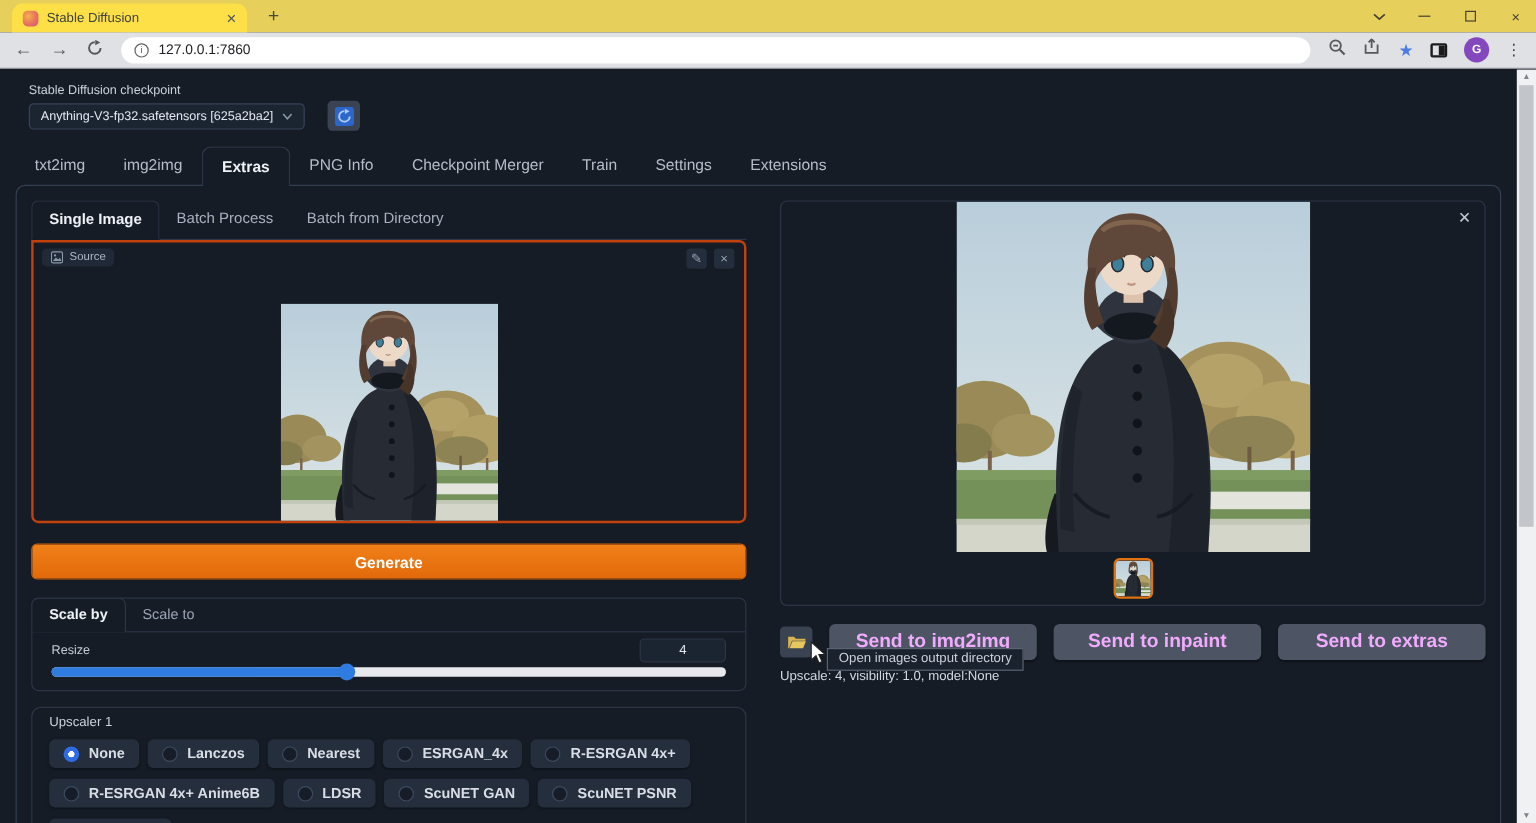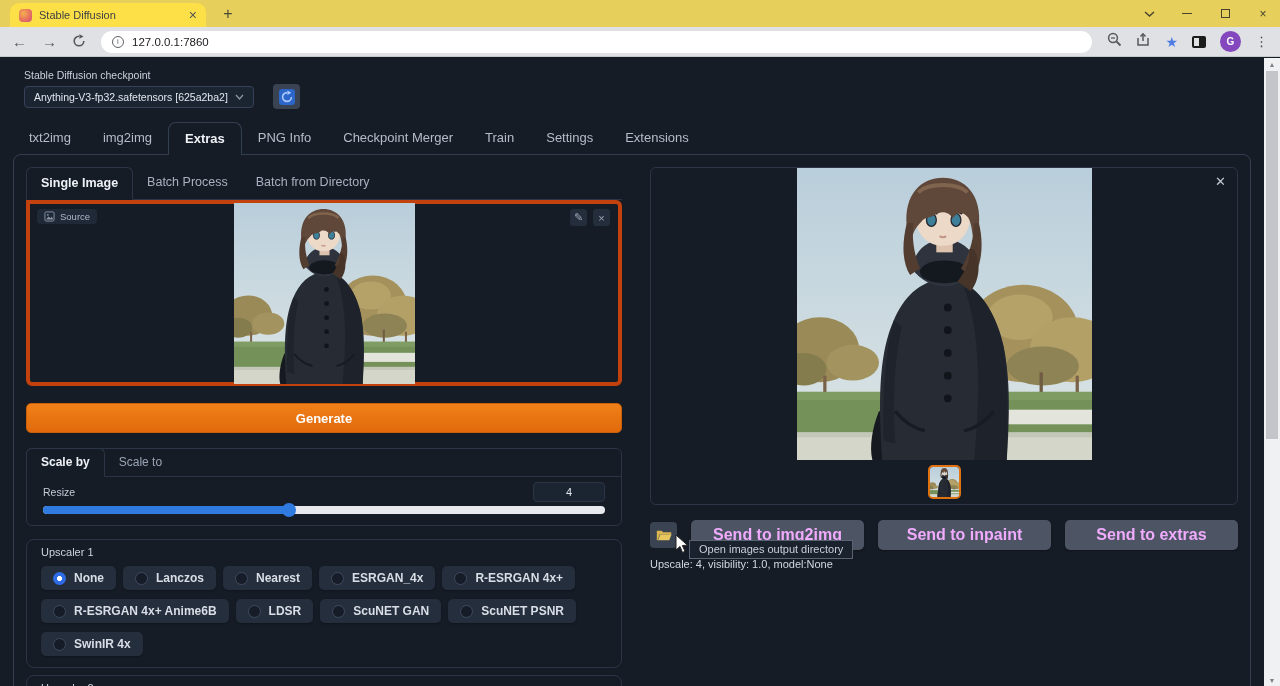--- a/index.html
+++ b/index.html
@@ -58,22 +58,22 @@
   .wrap { margin:0 13px; border:1px solid #323e52; border-radius:8px; padding:12px;
           display:flex; gap:28px; position:relative; z-index:1; }
   .col-l { width:596px; flex:none; }
   .col-r { flex:1; min-width:0; }
 
   .itabs { display:flex; border-bottom:1px solid #2b3546; }
   .itab { padding:8px 14px 9px; font-size:12.5px; color:#a7b1bf; }
   .itab.sel { border:1px solid #2b3546; border-bottom:1px solid #161c26; border-radius:6px 6px 0 0;
               color:#eef1f5; font-weight:700; margin-bottom:-1px; background:#161c26; }
 
-  .source { height:186px; border:4px solid #c2410c; border-radius:0 6px 6px 6px; position:relative;
-            display:flex; align-items:center; justify-content:center; }
+  .source { height:236px; border:2px solid #c2410c; border-radius:0 6px 6px 6px; position:relative;
+            display:flex; align-items:flex-end; justify-content:center; }
   .chip { position:absolute; left:7px; top:5px; display:flex; gap:5px; align-items:center;
           padding:2px 7px; background:#1f2937; border-radius:4px; font-size:9.5px; color:#aeb8c6; }
   .tools { position:absolute; right:8px; top:5px; display:flex; gap:6px; }
   .tool { width:17px; height:17px; display:flex; align-items:center; justify-content:center;
           color:#9aa4b2; font-size:11px; background:#232d3b; border-radius:3px; }
   .src-img { width:181px; height:181px; display:block; }
 
   .gen { margin-top:17px; height:30px; width:100%;
          background:linear-gradient(#f08019,#e2690a); border:1px solid #c95f08; border-radius:5px;
          color:#ffffff; font-weight:700; font-size:13px; display:flex; align-items:center; justify-content:center; }

